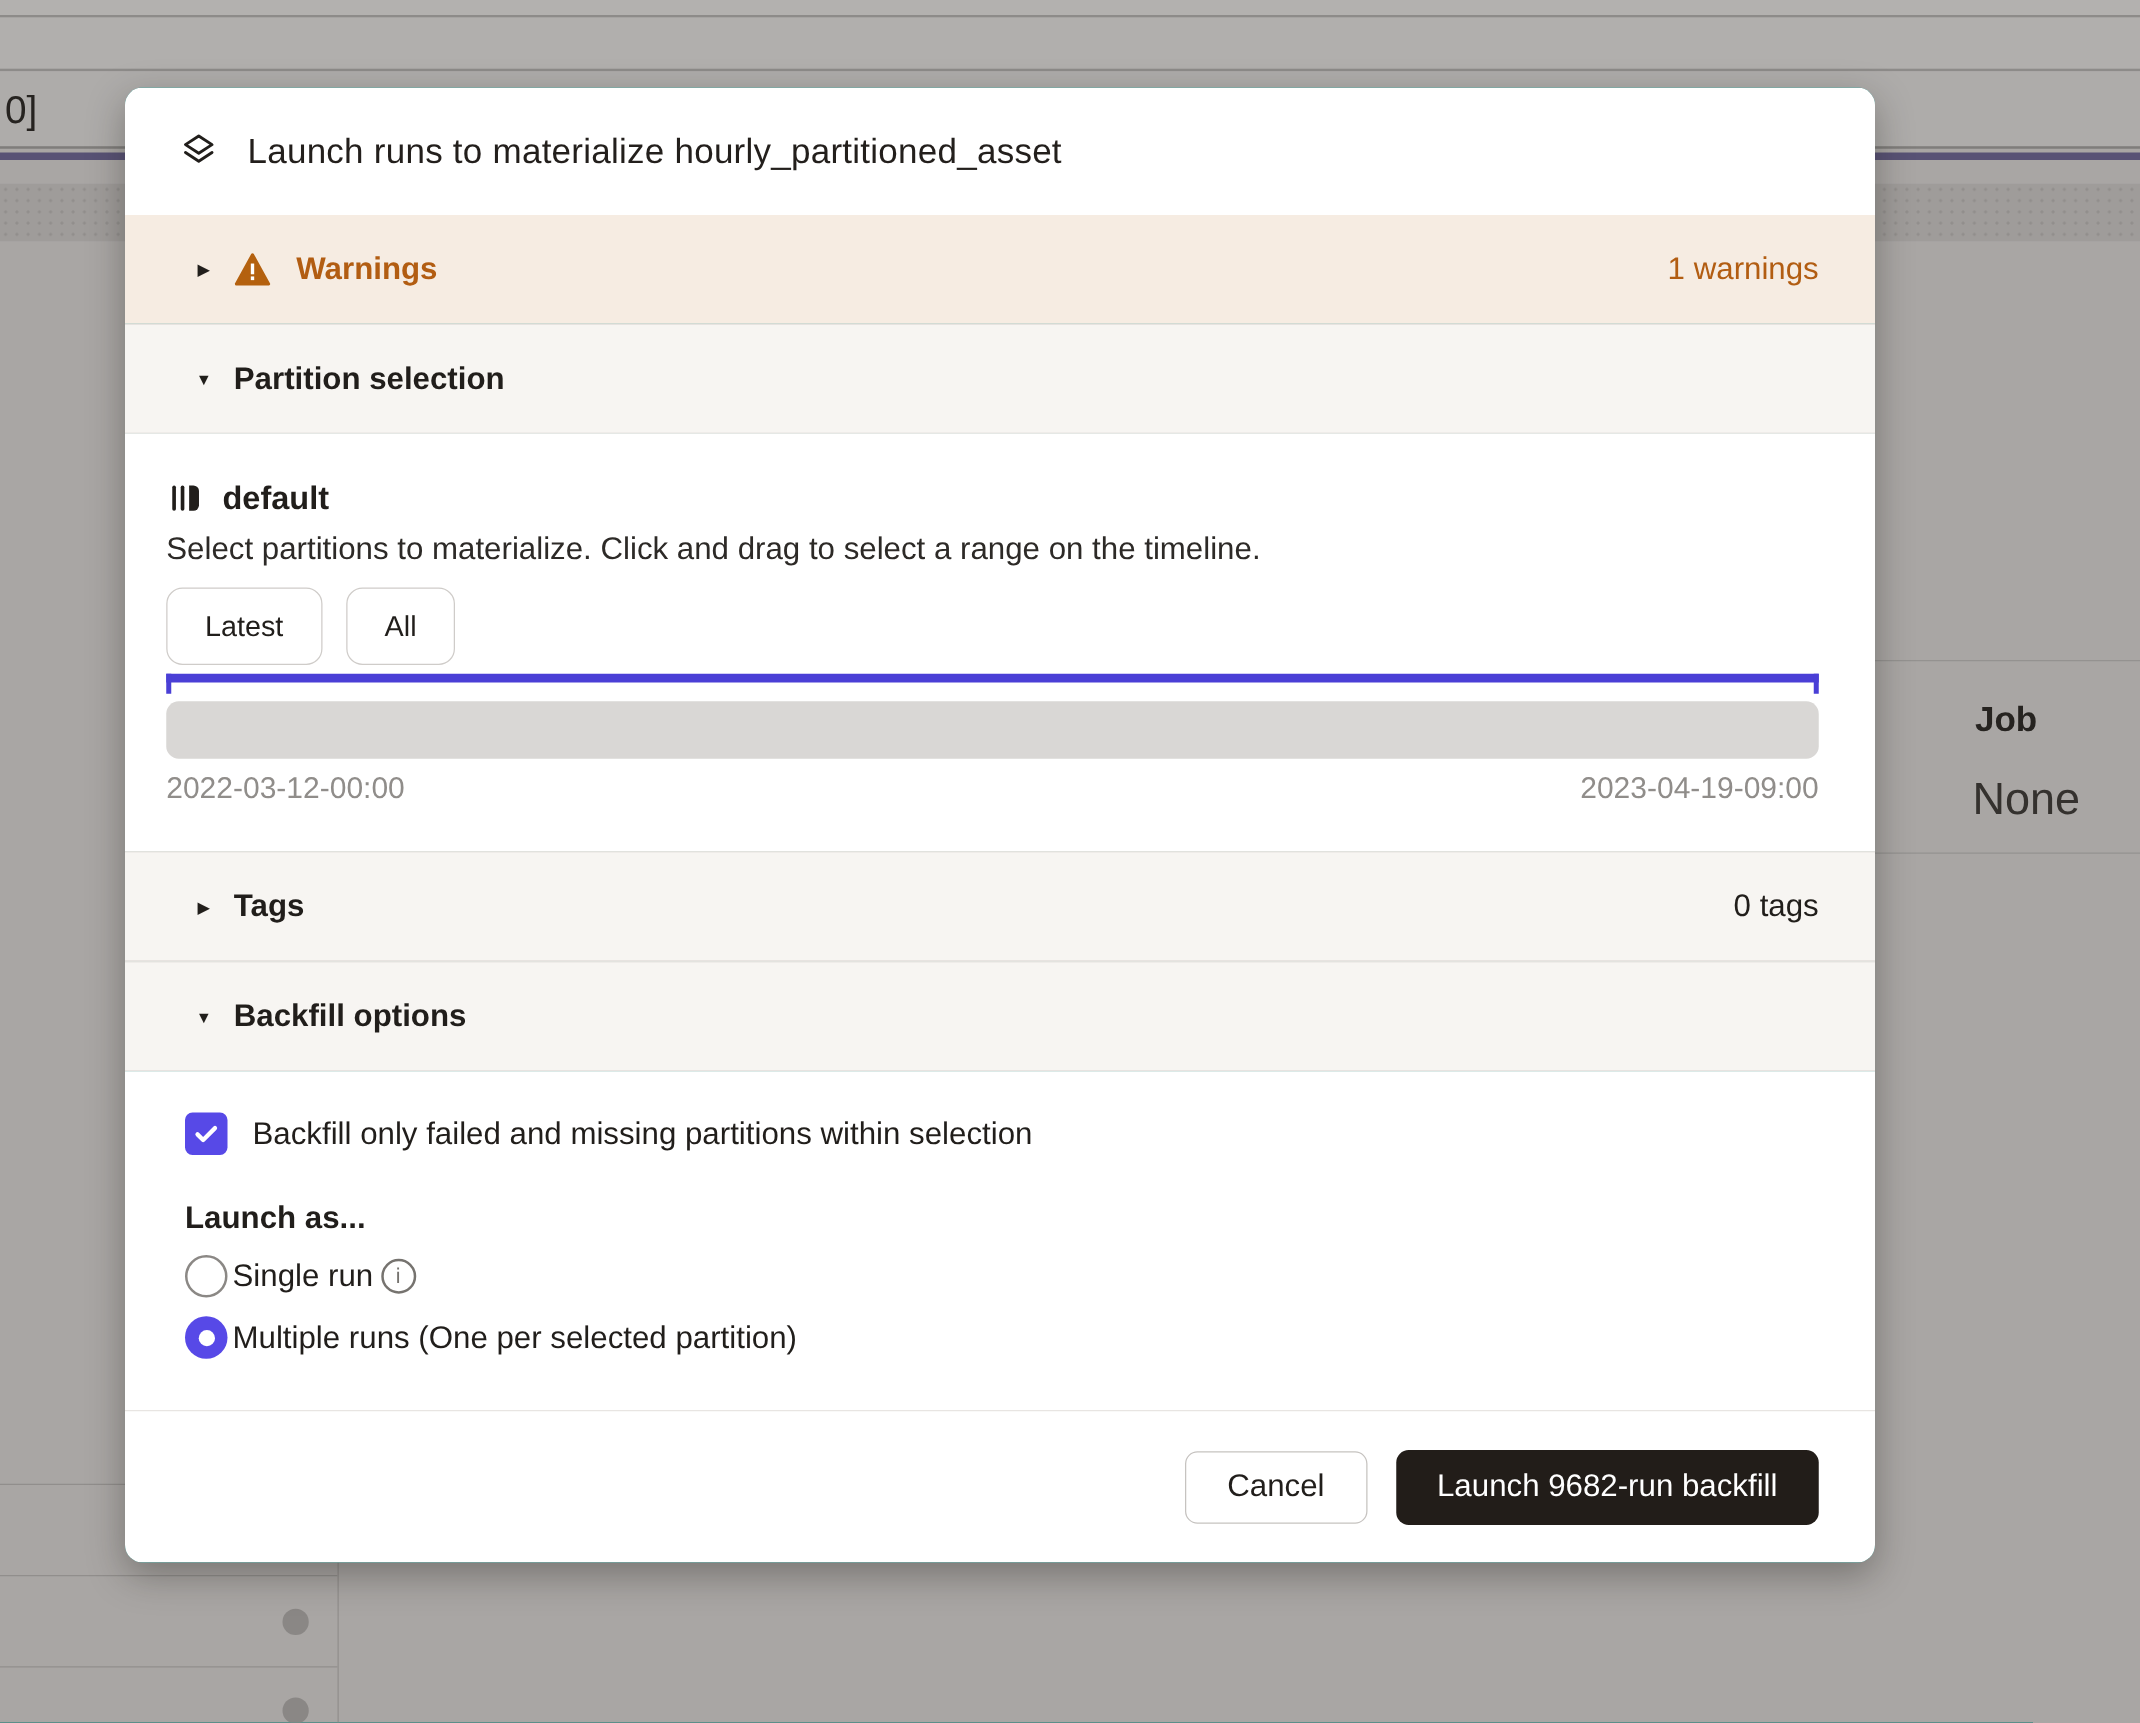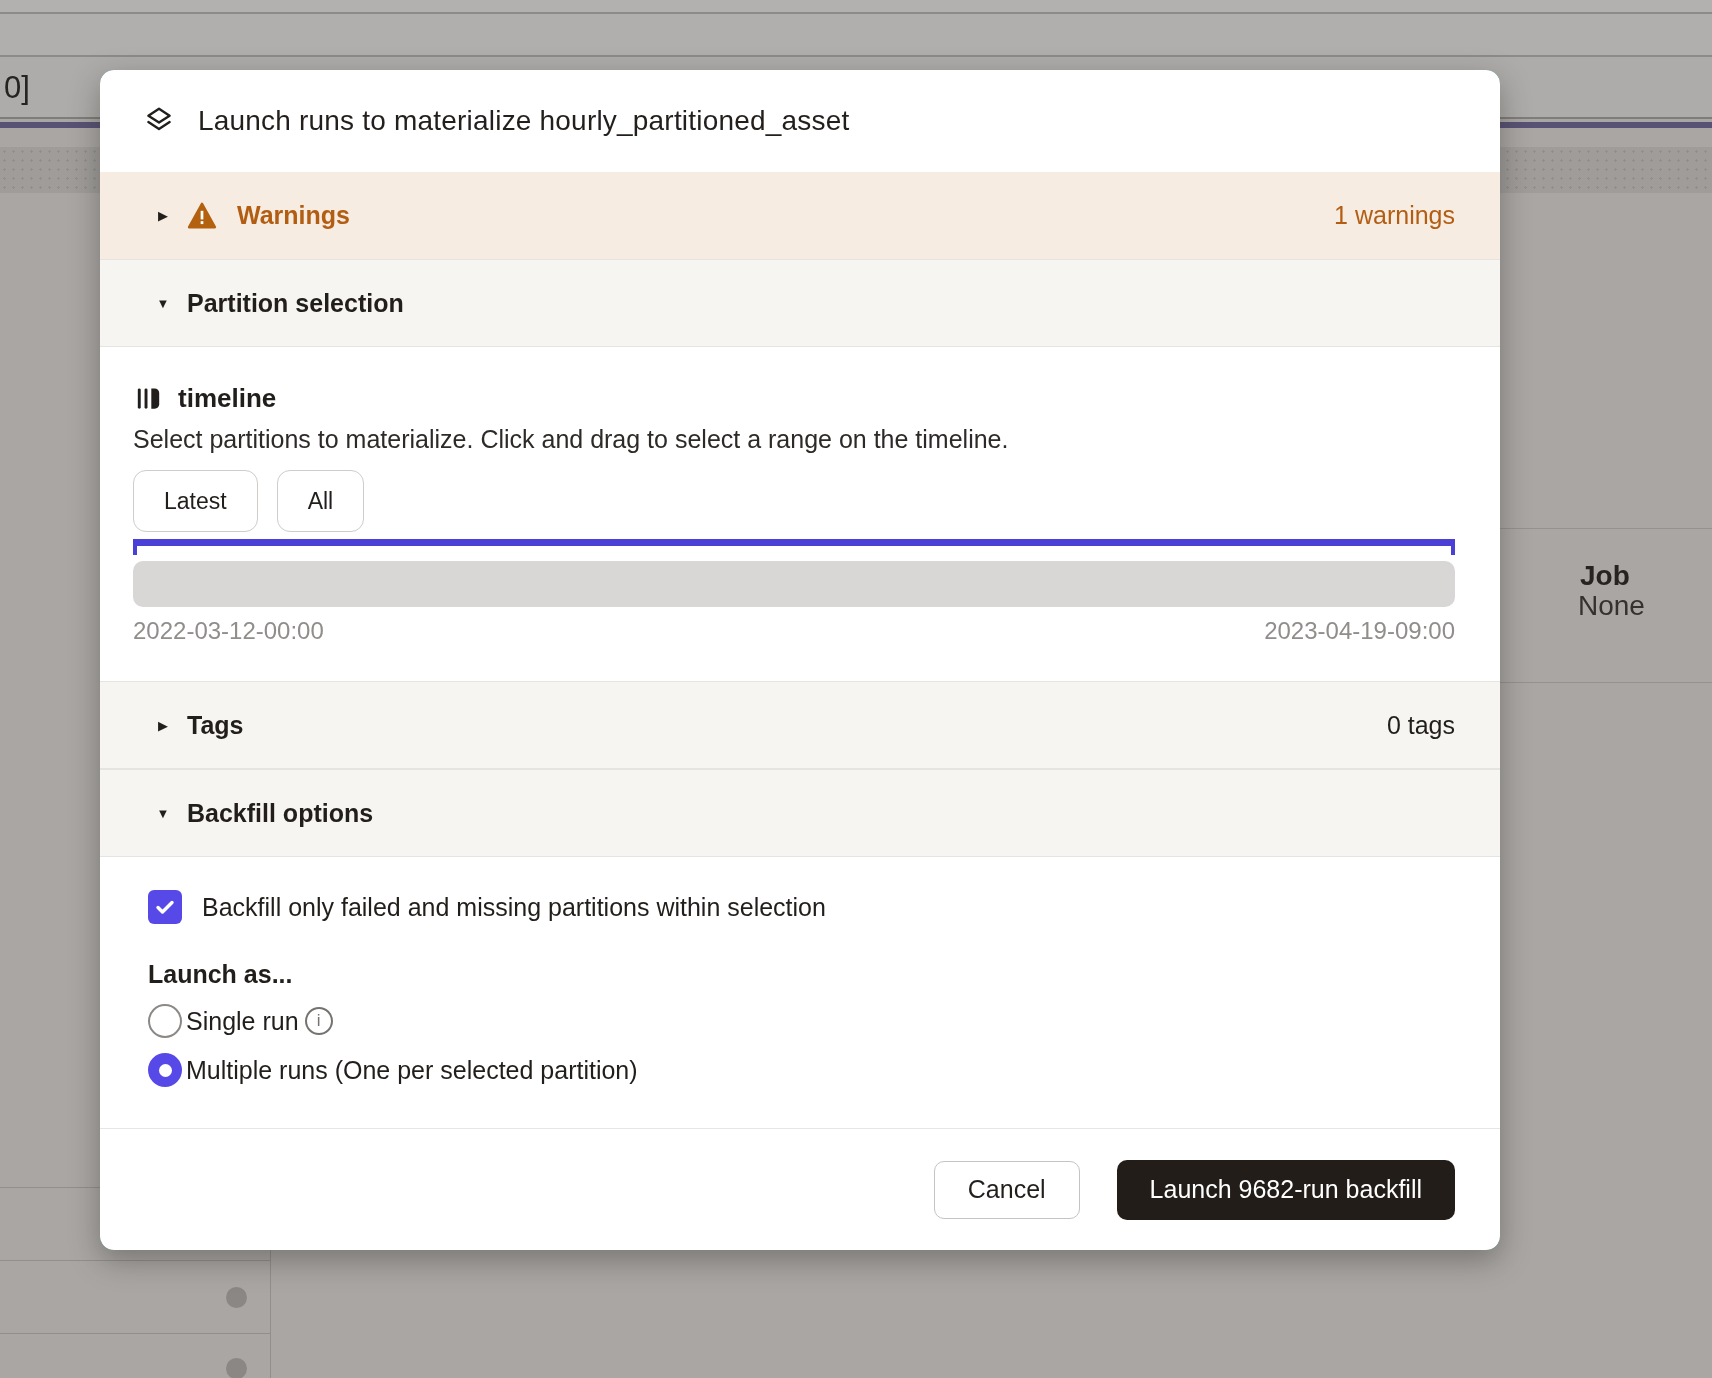--- a/index.html
+++ b/index.html
@@ -21,21 +21,21 @@
   .bg-line3 { position:absolute; left:0; top:117px; width:100%; height:2px; background:#7f7d7b; }
   .bg-purple-line { position:absolute; left:0; top:122px; width:100%; height:6px; background:var(--purple-line,#585275); }
   .bg-selected-row {
     position:absolute; left:0; top:147px; width:100%; height:46px;
     background-color:#9f9c9a;
     background-image:radial-gradient(circle, #918e8c 1px, transparent 1.4px);
     background-size:9px 9px;
   }
   .bg-rline1 { position:absolute; left:1500px; top:528px; width:212px; height:1px; background:#949290; }
   .bg-job-header { position:absolute; left:1580px; top:560px; font-size:28px; font-weight:bold; color:#262320; }
-  .bg-job-value  { position:absolute; left:1578px; top:590px; font-size:28px; color:#34312e;text-align:center; }
+  .bg-job-value  { position:absolute; left:1578px; top:618px; font-size:36px; color:#34312e;text-align:center; }
   .bg-rline2 { position:absolute; left:1500px; top:682px; width:212px; height:1px; background:#949290; }
   .bg-bline1 { position:absolute; left:0; top:1187px; width:100px; height:1px; background:#918e8c; }
   .bg-bline2 { position:absolute; left:0; top:1260px; width:270px; height:1px; background:#918e8c; }
   .bg-bline3 { position:absolute; left:0; top:1333px; width:270px; height:1px; background:#918e8c; }
   .bg-vline  { position:absolute; left:270px; top:1250px; width:1px; height:128px; background:#918e8c; }
   .bg-dot { position:absolute; width:21px; height:21px; border-radius:50%; background:#8a8785; }
   .bg-dot1 { left:226px; top:1287px; }
   .bg-dot2 { left:226px; top:1358px; }
 
   
@@ -128,21 +128,21 @@
   }
   .radio-label { font-size:25px; color:#211e1b; }
   .info-icon {
     width:28px; height:28px; border:2px solid #76736f; border-radius:50%;
     color:#76736f; font-size:17px; display:flex; align-items:center; justify-content:center;
     margin-left:2px; cursor:pointer;
   }
 
   .modal-footer {
     height:122px; border-top:1px solid #e8e5e2;
-    display:flex; align-items:center; justify-content:flex-end; gap:37px;
+    display:flex; align-items:center; justify-content:flex-end; gap:23px;
     padding:0 45px; background:#fff;
   }
   .cancel-btn {
     height:58px; padding:0 33px; border:1.5px solid #c6c3c0; border-radius:10px;
     background:#fff; font-family:"Liberation Sans",sans-serif; font-size:25px; color:#211e1b;
     cursor:pointer;
   }
   .launch-btn {
     height:60px; padding:0 33px; border:none; border-radius:10px;
     background:var(--btn-dark,#221d19); color:#fff;
@@ -208,21 +208,21 @@
 
   <div class="partition-content">
     <div class="dimension-row">
       <span class="partition-icon">
         <svg width="27" height="27" viewBox="0 0 24 24" fill="#211e1b">
           <rect x="2.5" y="3" width="2.6" height="18" rx="1.3"></rect>
           <rect x="8.5" y="3" width="2.6" height="18" rx="1.3"></rect>
           <path d="M14.5 3 h3 a4 4 0 0 1 4 4 v10 a4 4 0 0 1 -4 4 h-3 z"></path>
         </svg>
       </span>
-      <span class="dimension-name">timeline</span>
+      <span class="dimension-name">default</span>
     </div>
     <div class="partition-desc">Select partitions to materialize. Click and drag to select a range on the timeline.</div>
 
     <div class="range-row">
       <button class="pill-btn">Latest</button>
       <button class="pill-btn">All</button>
     </div>
 
     <div class="bracket"></div>
     <div class="timeline-bar"></div>

